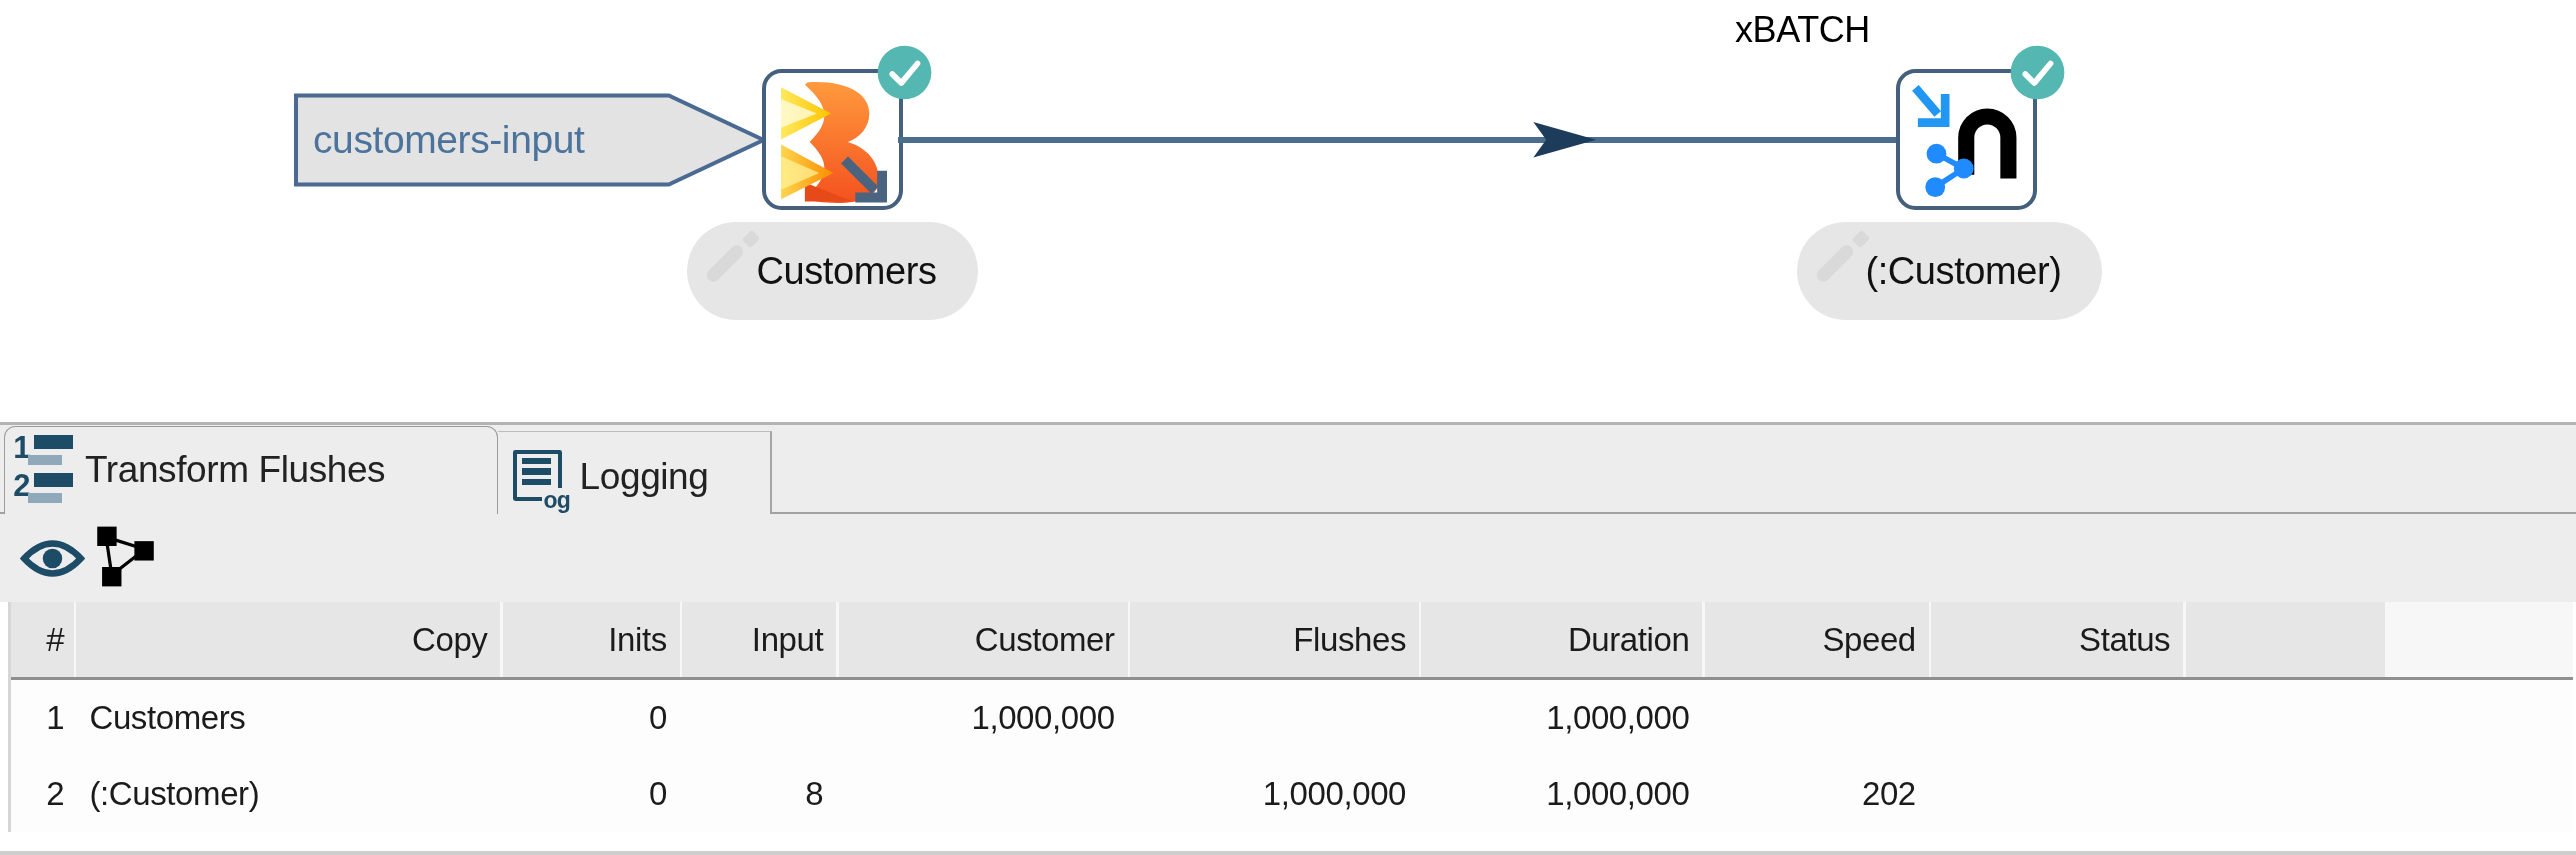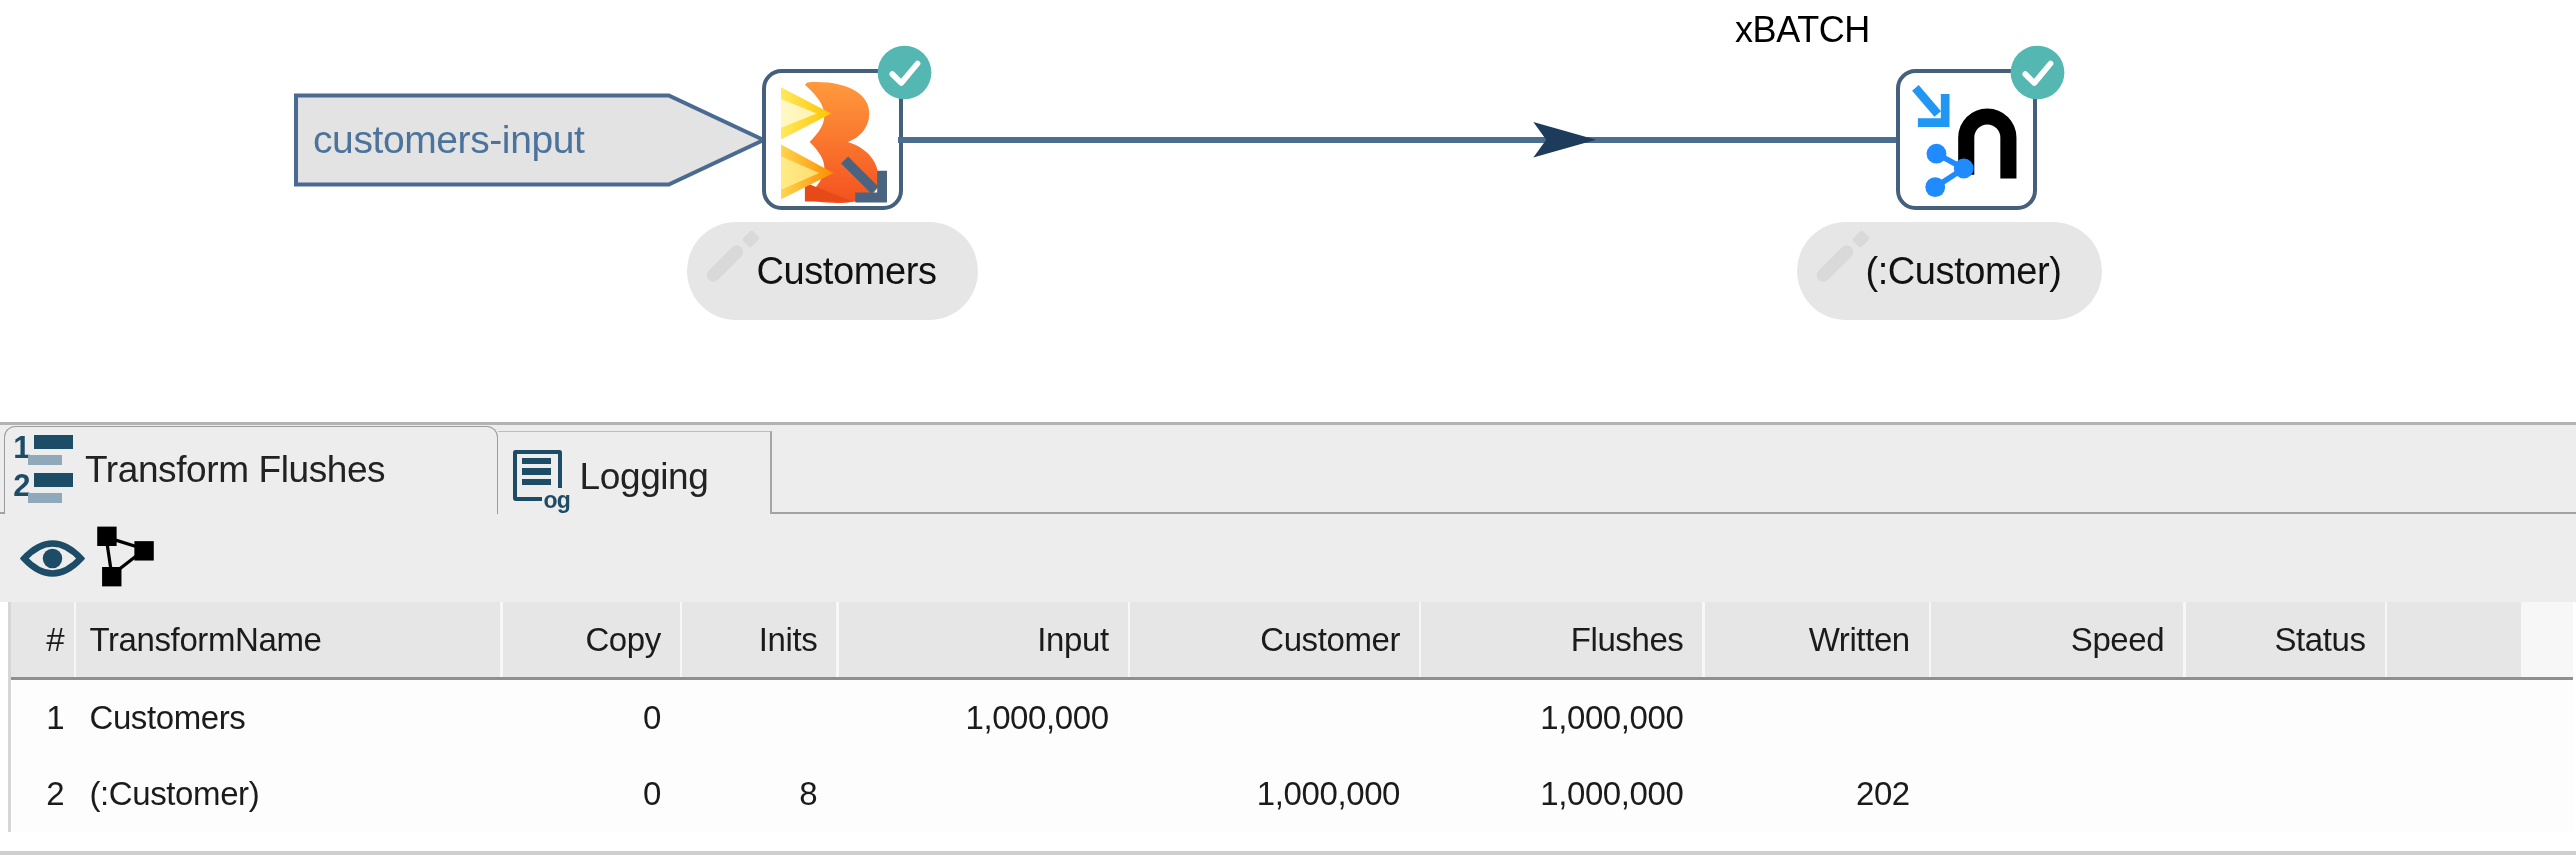--- a/index.html
+++ b/index.html
@@ -74,21 +74,21 @@
   .tablewrap{position:absolute;left:8.1px;top:602px;width:2565px;
       border-left:3.3px solid #d6d6d6;box-sizing:border-box;}
   .grid{display:grid;grid-template-columns:63px 424px 177px 154px 289px 289px 281px 224px 252px 199px 134px 1fr;
       column-gap:2.4px;}
   .thead{background:#f7f7f7;border-bottom:3.3px solid #8f8f8f;}
   .thead .hcell{background:#e6e6e6;height:75px;line-height:75px;font-size:33px;color:#1b1b1b;
       white-space:nowrap;overflow:hidden;}
   .trow{background:#fdfdfd;height:76px;}
   .trow .cell{height:76px;line-height:76px;font-size:33px;color:#1b1b1b;white-space:nowrap;}
   .al{text-align:left;padding-left:13px;box-sizing:border-box;}
-  .ar{text-align:right;padding-right:19px;box-sizing:border-box;}
+  .ar{text-align:right;padding-right:13px;box-sizing:border-box;}
   .arn{text-align:right;padding-right:9.8px;box-sizing:border-box;}
   .bottombar{position:absolute;left:0;top:851px;width:2576px;height:4.1px;background:#cfcfcf;}
 </style>
 </head>
 <body>
 
 <div class="app">
 
   <div class="canvas">
 
@@ -208,27 +208,26 @@
       <line x1="15" y1="15" x2="22" y2="62" stroke="#000" stroke-width="4"></line>
       <rect x="4" y="2" width="24" height="24" fill="#000"></rect>
       <rect x="50" y="20" width="24" height="24" fill="#000"></rect>
       <rect x="10" y="52" width="24" height="24" fill="#000"></rect>
     </svg>
   </div>
 
   <div class="tablewrap">
     <div class="grid thead" id="thead">
         <div class="hcell arn">#</div>
-        <div class="hcell al">TransformName</div>
         <div class="hcell ar">Copy</div>
         <div class="hcell ar">Inits</div>
         <div class="hcell ar">Input</div>
         <div class="hcell ar">Customer</div>
         <div class="hcell ar">Flushes</div>
-        <div class="hcell ar">Written</div>
+        <div class="hcell ar">Duration</div>
         <div class="hcell ar">Speed</div>
         <div class="hcell ar">Status</div>
         <div class="hcell"></div>
       </div>
     <div id="tbody">
         <div class="grid trow">
           <div class="cell arn">1</div>
           <div class="cell al">Customers</div>
           <div class="cell ar">0</div>
           <div class="cell ar"></div>

